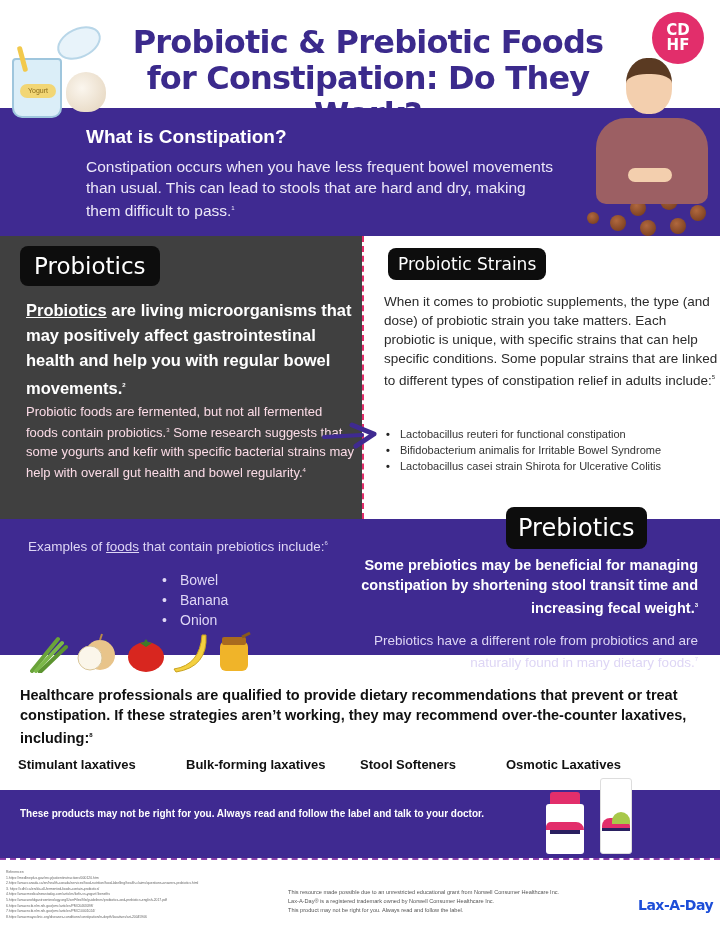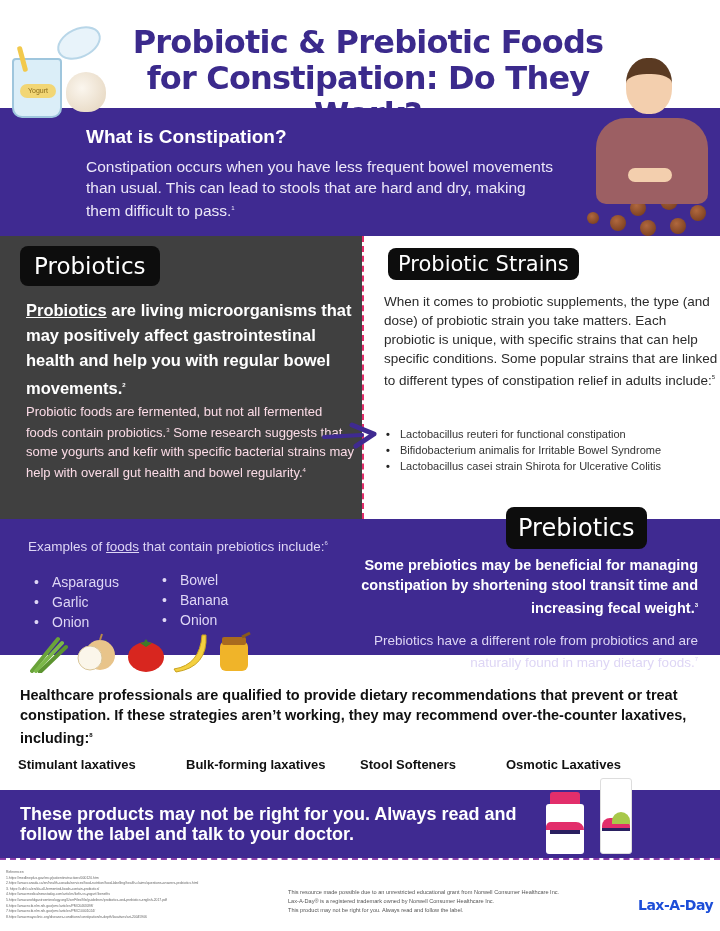--- a/index.html
+++ b/index.html
@@ -32,21 +32,21 @@
   .s2 { position: absolute; left: 0; top: 236px; width: 362px; height: 283px; background: #404040; }
   .pill-heading { position: absolute; background: #0d0d0d; color: #fff; border-radius: 8px; font-family: "DejaVu Sans", sans-serif; }
   .probiotics-pill { left: 20px; top: 10px; height: 40px; padding: 0 14px; font-size: 23px; line-height: 40px; }
   .s2-lead { position: absolute; left: 26px; top: 62px; width: 330px; color: #fff; font-weight: bold; font-size: 16.5px; line-height: 25px; }
   .s2-lead u { text-decoration: underline; }
   .s2-body { position: absolute; left: 26px; top: 166px; width: 330px; color: #fbdbe6; font-size: 13px; line-height: 19px; }
   .arrow { position: absolute; left: 322px; top: 420px; width: 58px; height: 30px; z-index: 5; }
 
   
   .s3 { position: absolute; left: 362px; top: 236px; width: 358px; height: 283px; background: #ffffff; border-left: 2px dashed #e22e6b; }
-  .strains-pill { left: 24px; top: 12px; height: 32px; padding: 0 10px; font-size: 21px; line-height: 32px; }
+  .strains-pill { left: 24px; top: 12px; height: 32px; padding: 0 10px; font-size: 17px; line-height: 32px; }
   .s3-body { position: absolute; left: 20px; top: 56px; width: 336px; color: #2a2a2a; font-size: 13.5px; line-height: 19px; }
   .s3-list { position: absolute; left: 22px; top: 190px; width: 336px; list-style: none; font-size: 11px; line-height: 16px; color: #333; }
   .s3-list li::before { content: "•"; display: inline-block; width: 14px; color: #222; font-weight: bold; }
 
   
   .s4 { position: absolute; left: 0; top: 519px; width: 720px; height: 136px; background: #3f2a91; }
   .prebiotics-pill { left: 506px; top: -12px; height: 42px; padding: 0 12px; font-size: 24px; line-height: 42px; }
   .s4-intro { position: absolute; left: 28px; top: 16px; width: 300px; color: #ded6f5; font-size: 13.5px; line-height: 17px; }
   .s4-intro u { text-decoration: underline; }
   .foods-col { position: absolute; list-style: none; color: #ded6f5; font-size: 14px; line-height: 20px; }
@@ -59,41 +59,45 @@
   .s4-body { position: absolute; left: 330px; top: 112px; width: 368px; text-align: right; color: #ded6f5; font-size: 13.5px; line-height: 19px; }
 
   
   .s5 { position: absolute; left: 0; top: 675px; width: 720px; height: 115px; background: #ffffff; }
   .s5-body { position: absolute; left: 20px; top: 10px; width: 680px; color: #111; font-weight: bold; font-size: 14.5px; line-height: 20px; font-family: "Liberation Sans", sans-serif; }
   .laxatives { position: absolute; left: 0; top: 82px; width: 720px; height: 20px; }
   .lax-item { position: absolute; color: #111; font-weight: bold; font-size: 13px; }
 
   
   .s6 { position: absolute; left: 0; top: 790px; width: 720px; height: 68px; background: #3f2a91; }
-  .s6-body { position: absolute; left: 20px; top: 14px; width: 520px; color: #fff; font-weight: bold; font-size: 18px; line-height: 20px; }
+  .s6-body { position: absolute; left: 20px; top: 14px; width: 520px; color: #fff; font-weight: bold; font-size: 10px; line-height: 20px; }
   .bottle { position: absolute; background: #ffffff; border-radius: 3px; }
   .bottle-cap-pink { background: #e22e6b; }
 
   
   .footer { position: absolute; left: 0; top: 858px; width: 720px; height: 73px; background: #ffffff; border-top: 2px dashed #8a3ea8; }
   .refs { position: absolute; left: 6px; top: 10px; width: 300px; font-size: 3.4px; line-height: 5.6px; color: #666; }
   .footer-note { position: absolute; left: 288px; top: 28px; width: 380px; font-size: 5.6px; line-height: 9px; color: #555; }
   .brand { position: absolute; left: 638px; top: 37px; color: #1d4ed8; font-weight: bold; font-size: 14px; font-family: "DejaVu Sans", sans-serif; letter-spacing: -0.5px; }
 </style>
 </head>
 <body>
 
 <div class="header">
   <div class="yogurt-lid"></div>
   <div class="yogurt-spoon"></div>
   <div class="yogurt">
     <div class="yogurt-label">Yogurt</div>
   </div>
   <div class="garlic"></div>
   <h1 class="title">Probiotic &amp; Prebiotic Foods for Constipation: Do They Work?</h1>
+  <div class="logo-badge">
+    <div>CD</div>
+    <div>HF</div>
+  </div>
 </div>
 
 <section class="s1">
   <h2 class="s1-title">What is Constipation?</h2>
   <p class="s1-body"><span>Constipation occurs when you have less frequent bowel movements than usual. This can lead to stools that are hard and dry, making them difficult to pass.</span><sup style="font-size:6px;">1</sup></p>
 </section>
 
 <div class="person">
   <div class="person-head"></div>
   <div class="person-body"></div>
@@ -124,25 +128,20 @@
 </section>
 
 <svg class="arrow" viewBox="0 0 58 30">
   <path d="M2 17 L40 15" stroke="#3f2a91" stroke-width="4" stroke-linecap="round" fill="none"></path>
   <path d="M30 5 L52 14 L34 26" stroke="#3f2a91" stroke-width="5" stroke-linecap="round" stroke-linejoin="round" fill="none"></path>
 </svg>
 
 <section class="s4">
   <div class="pill-heading prebiotics-pill">Prebiotics</div>
   <p class="s4-intro"><span>Examples of </span><u>foods</u><span> that contain prebiotics include:</span><sup style="font-size:6px;">6</sup></p>
-  <ul class="foods-col foods-col-1">
-    <li>Asparagus</li>
-    <li>Garlic</li>
-    <li>Onion</li>
-  </ul>
   <ul class="foods-col foods-col-2">
     <li>Bowel</li>
     <li>Banana</li>
     <li>Onion</li>
   </ul>
   <div class="food-icons">
     <svg class="food" style="left:0;top:4px;" width="40" height="38" viewBox="0 0 40 38">
       <path d="M4 36 L30 4" stroke="#6aa33a" stroke-width="4" stroke-linecap="round"></path>
       <path d="M8 36 L34 8" stroke="#7bb848" stroke-width="4" stroke-linecap="round"></path>
       <path d="M12 37 L38 12" stroke="#5c9430" stroke-width="4" stroke-linecap="round"></path>

